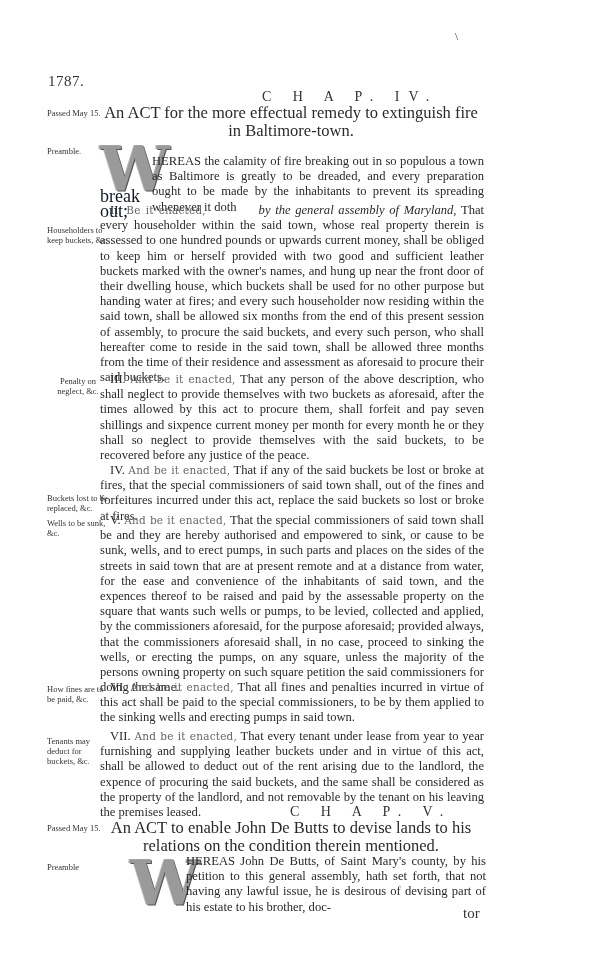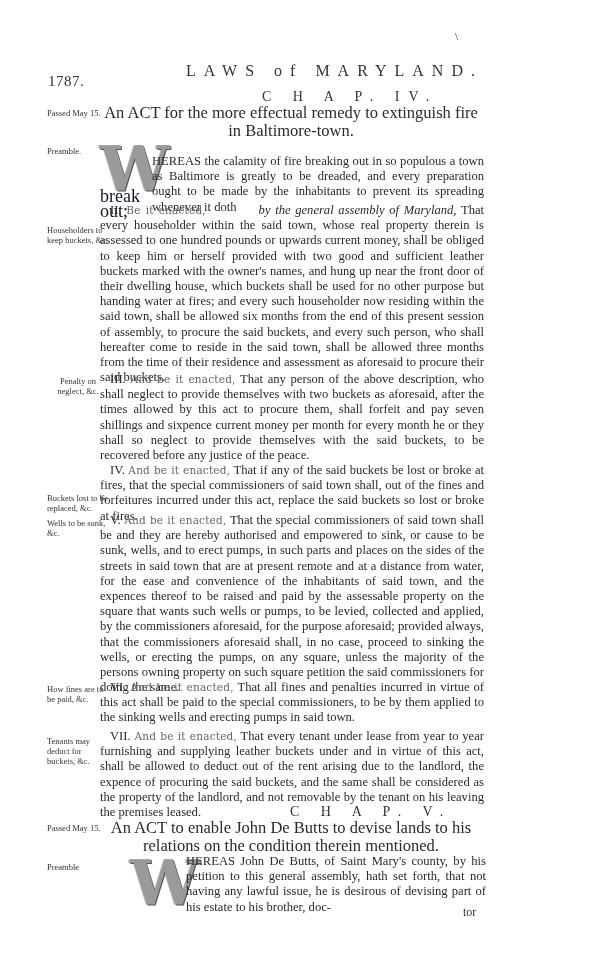--- a/index.html
+++ b/index.html
@@ -19,32 +19,31 @@
   .act-title { position:absolute; left:96px; width:390px; text-align:center; font-size:16.5px; line-height:18px; color:#2a2a2a; }
   .margin-note { position:absolute; left:47px; width:62px; font-size:8.5px; line-height:10px; color:#333; }
   .section { position:absolute; left:100px; width:384px; font-size:12.6px; line-height:15.2px; text-align:justify; color:#2a2a2a; }
   .enact { font-family:"DejaVu Serif", serif; font-size:10.5px; color:#666; letter-spacing:0.2px; }
   .italic { font-style:italic;margin-left:48px; }
   .dropcap-block { position:absolute; }
   .dropcap { position:absolute; font-size:62px; line-height:54px; color:#9a9a9a; font-family:"DejaVu Serif", serif; font-weight:bold;
              text-shadow: 1px 1px 0 #555, -1px 0 0 #bbb; }
   .dc-text { position:absolute; font-size:12.6px; line-height:15.2px; text-align:justify; color:#2a2a2a; }
   .dc-after { position:absolute; font-size:18px; line-height:15.2px; color:#0f172a; }
-  .catch { position:absolute; font-size:12px; color:#333; }
+  .catch { position:absolute; font-size:15px; color:#333; }
 </style>
 </head>
 <body>
 
 <div class="page">
 
   <span class="speck">\</span>
 
   <div class="running-head">
     <span class="year">1787.</span>
-    <span class="lawhead">LAWS of MARYLAND.</span>
   </div>
 
   <div class="chap" style="left:262px; top:89px;">C H A P.  IV.</div>
 
   <div class="margin-note" style="top:108px;">Passed May 15.</div>
   <div class="act-title" style="top:104px;">An ACT for the more effectual remedy to extinguish fire in Baltimore-town.</div>
 
   <div class="margin-note" style="top:146px;">Preamble.</div>
   <div class="dropcap-block" style="left:100px; top:142px;">
     <div class="dropcap" style="left:0; top:0;">W</div>

